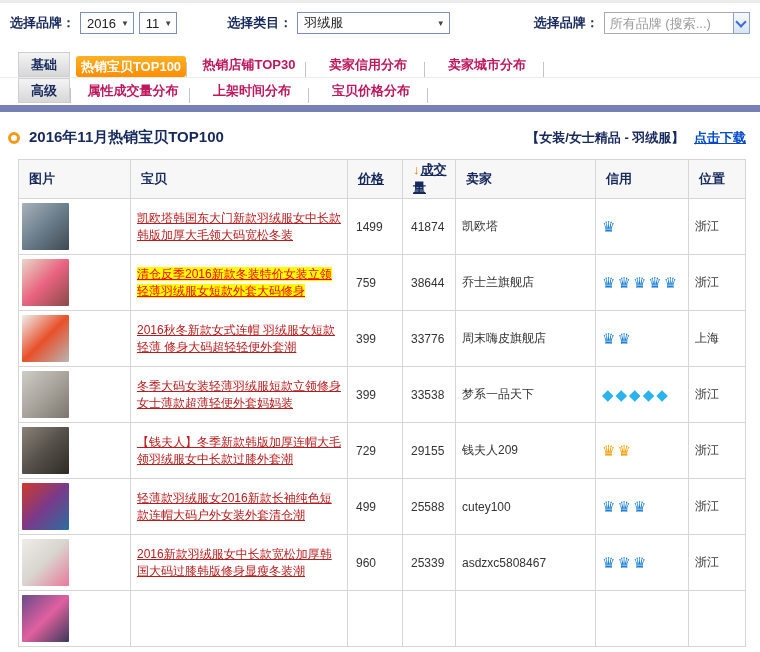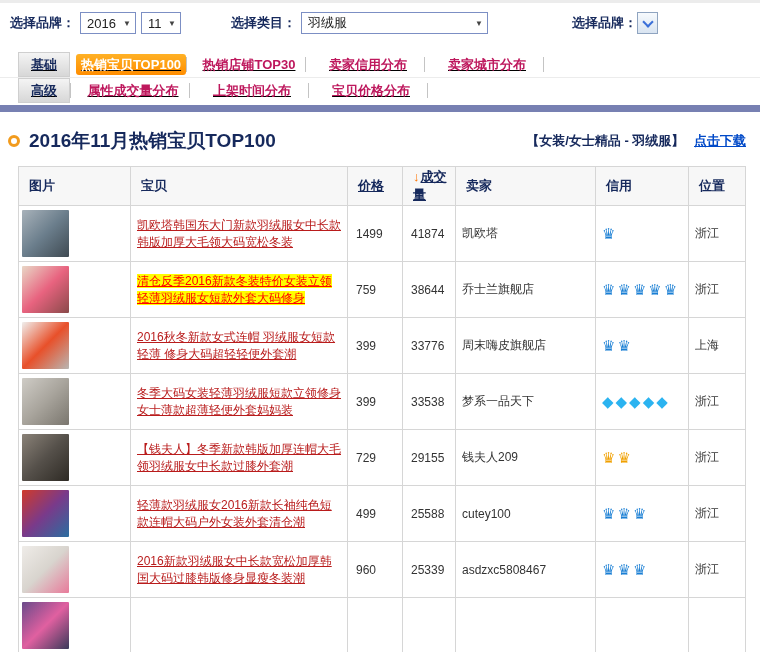--- a/index.html
+++ b/index.html
@@ -32,21 +32,21 @@
     width:21px;height:22px;box-sizing:border-box;border:1px solid #8fa4c0;
     background:linear-gradient(#f7fafd,#d9e4f1);display:flex;align-items:center;
     justify-content:center;cursor:pointer;
   }
   .chev{
     width:6px;height:6px;border-right:2px solid #3a6fd8;border-bottom:2px solid #3a6fd8;
     transform:rotate(45deg);margin-top:-3px;
   }
   
   .tabs{margin-top:10px;}
-  .tab-row{display:flex;align-items:center;height:25px;text-decoration:underline;}
+  .tab-row{display:flex;align-items:flex-end;height:25px;}
   .tab-row.first{border-bottom:1px solid #ececec;}
   .tab-group{
     width:50px;margin-left:18px;text-align:center;font-weight:bold;font-size:13px;
     color:#16295c;background:linear-gradient(#f4f4f4,#d7d7d7);
     border:1px solid #cfcfcf;height:23px;line-height:23px;
   }
   .tab-item{
     width:112px;text-align:center;font-size:13px;color:#be185d;font-weight:bold;
     line-height:25px;cursor:pointer;margin-left:6px;white-space:nowrap;
   }
@@ -55,21 +55,21 @@
     height:21px;line-height:21px;width:110px;
   }
   .tab-sep{width:1px;height:15px;background:#c4c4c4;}
   .slate-bar{height:7px;background:#7780b2;margin-top:2px;}
   
   .section-head{display:flex;align-items:center;margin:16px 14px 12px 8px;}
   .bullet{
     width:6px;height:6px;border:3px solid #f29b1d;border-radius:50%;
     background:#fff;margin-right:9px;flex:none;
   }
-  .section-title{font-size:19px;font-weight:bold;color:#16295c;}
+  .section-title{font-size:15px;font-weight:bold;color:#16295c;}
   .section-right{margin-left:auto;font-size:13px;font-weight:bold;color:#16295c;white-space:nowrap;}
   .download{color:#0049c8;text-decoration:underline;margin-left:6px;cursor:pointer;font-weight:bold;}
   
   .table-wrap{margin-left:18px;}
   table{border-collapse:collapse;table-layout:fixed;width:727px;font-size:12px;color:#333;}
   col.c-pic{width:112px;} col.c-title{width:217px;} col.c-price{width:55px;}
   col.c-vol{width:53px;} col.c-seller{width:140px;} col.c-credit{width:93px;} col.c-loc{width:57px;}
   th,td{border:1px solid #d6d6d6;}
   thead th{
     height:30px;background:#f7f7f7;color:#16295c;font-size:13px;font-weight:bold;
@@ -100,20 +100,21 @@
   <div class="sel sel-month">
     <span>11</span>
     <span class="arr">▼</span>
   </div>
   <span class="flabel lab-cat">选择类目：</span>
   <div class="sel sel-cat">
     <span>羽绒服</span>
     <span class="arr">▼</span>
   </div>
   <span class="flabel lab-brand">选择品牌：</span>
+  <input class="brand-input" type="text" placeholder="所有品牌 (搜索...)" style="">
   <div class="brand-btn">
     <span class="chev"></span>
   </div>
 </div>
 
 <div class="tabs" id="tabs">
     <div class="tab-row first">
       <div class="tab-group">基础</div>
       <div class="tab-item active">热销宝贝TOP100</div>
       <div class="tab-sep"></div>

